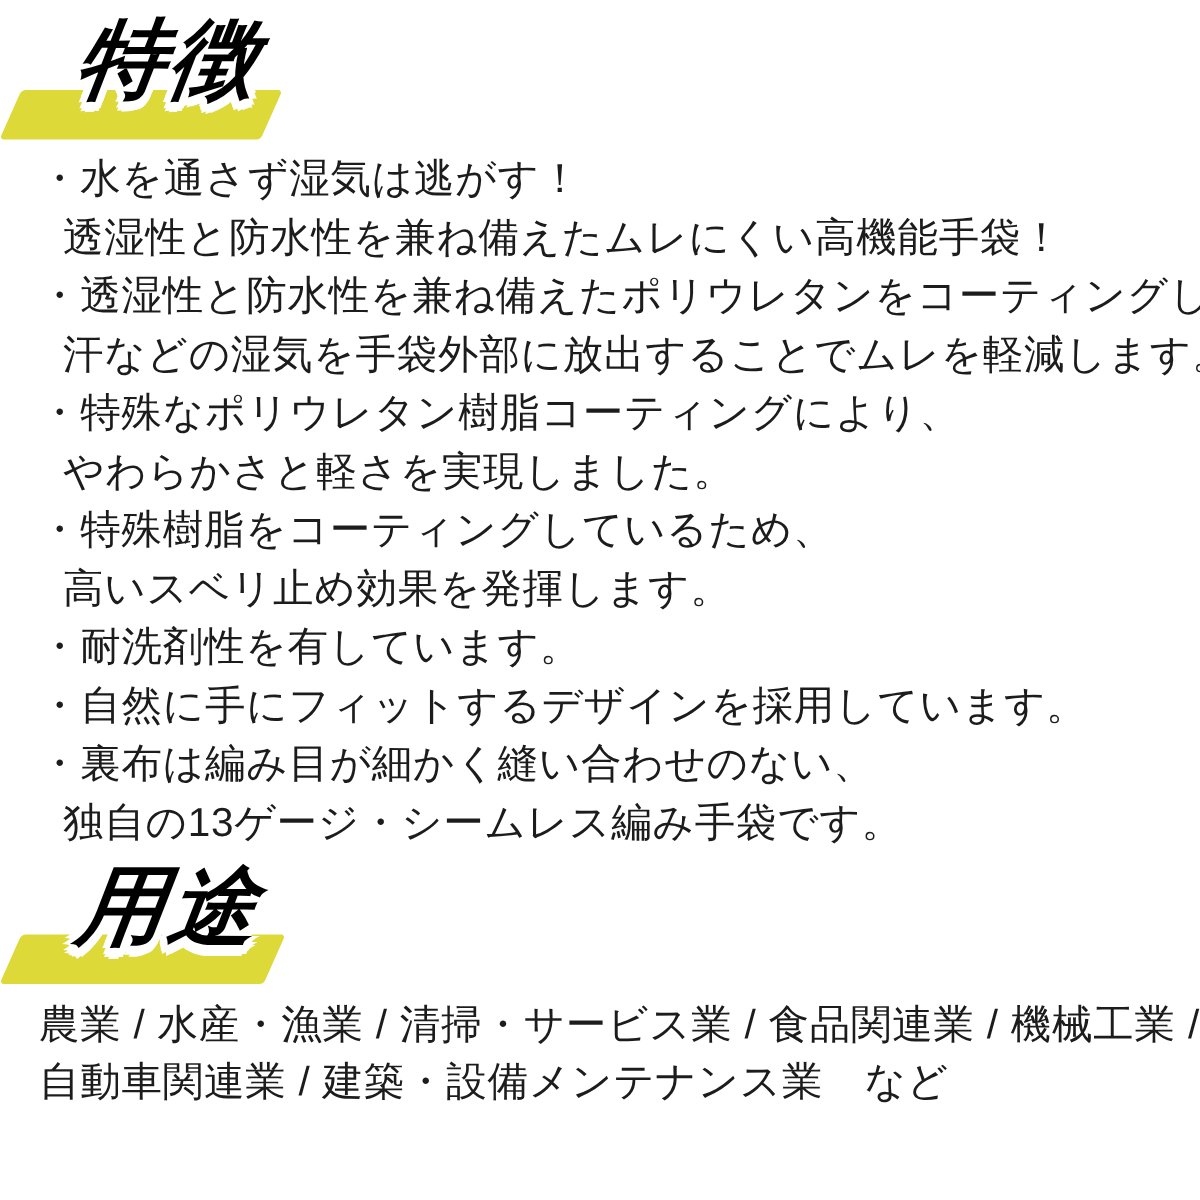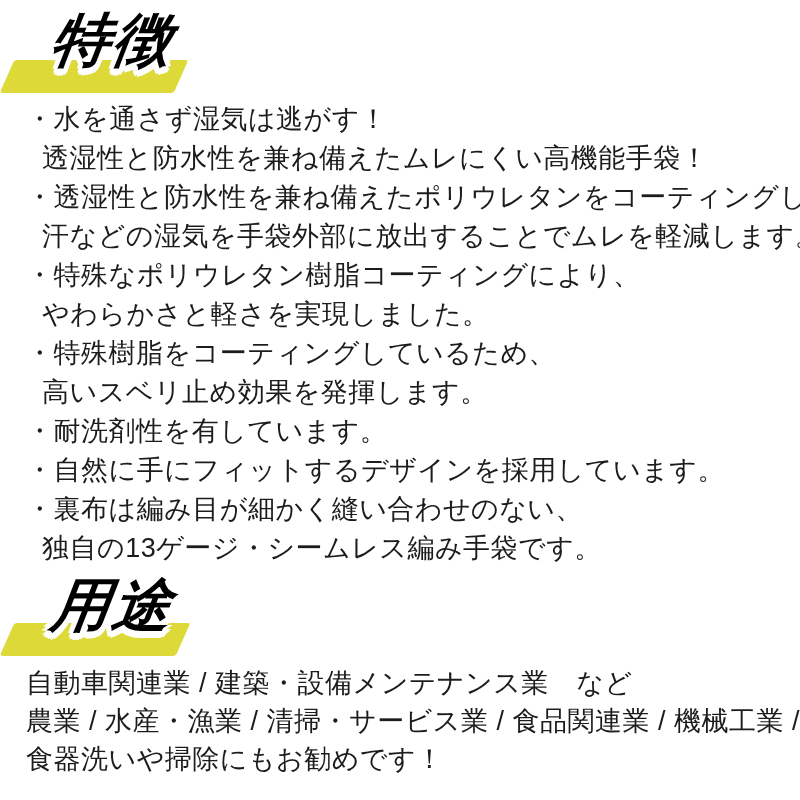--- a/index.html
+++ b/index.html
@@ -99,19 +99,18 @@
     </div>
   </section>
 
   <section>
     <div class="heading-wrap uses">
       <div class="hl"></div>
       <h2 class="heading-text">用途</h2>
     </div>
 
     <div class="lines uses-lines">
+      <div class="line">農業 / 水産・漁業 / 清掃・サービス業 / 食品関連業 / 機械工業 /</div>
       <div class="line">自動車関連業 / 建築・設備メンテナンス業　など</div>
-      <div class="line">農業 / 水産・漁業 / 清掃・サービス業 / 食品関連業 / 機械工業 /</div>
-      <div class="line">食器洗いや掃除にもお勧めです！</div>
     </div>
   </section>
 
 </div>
 
 </body></html>

